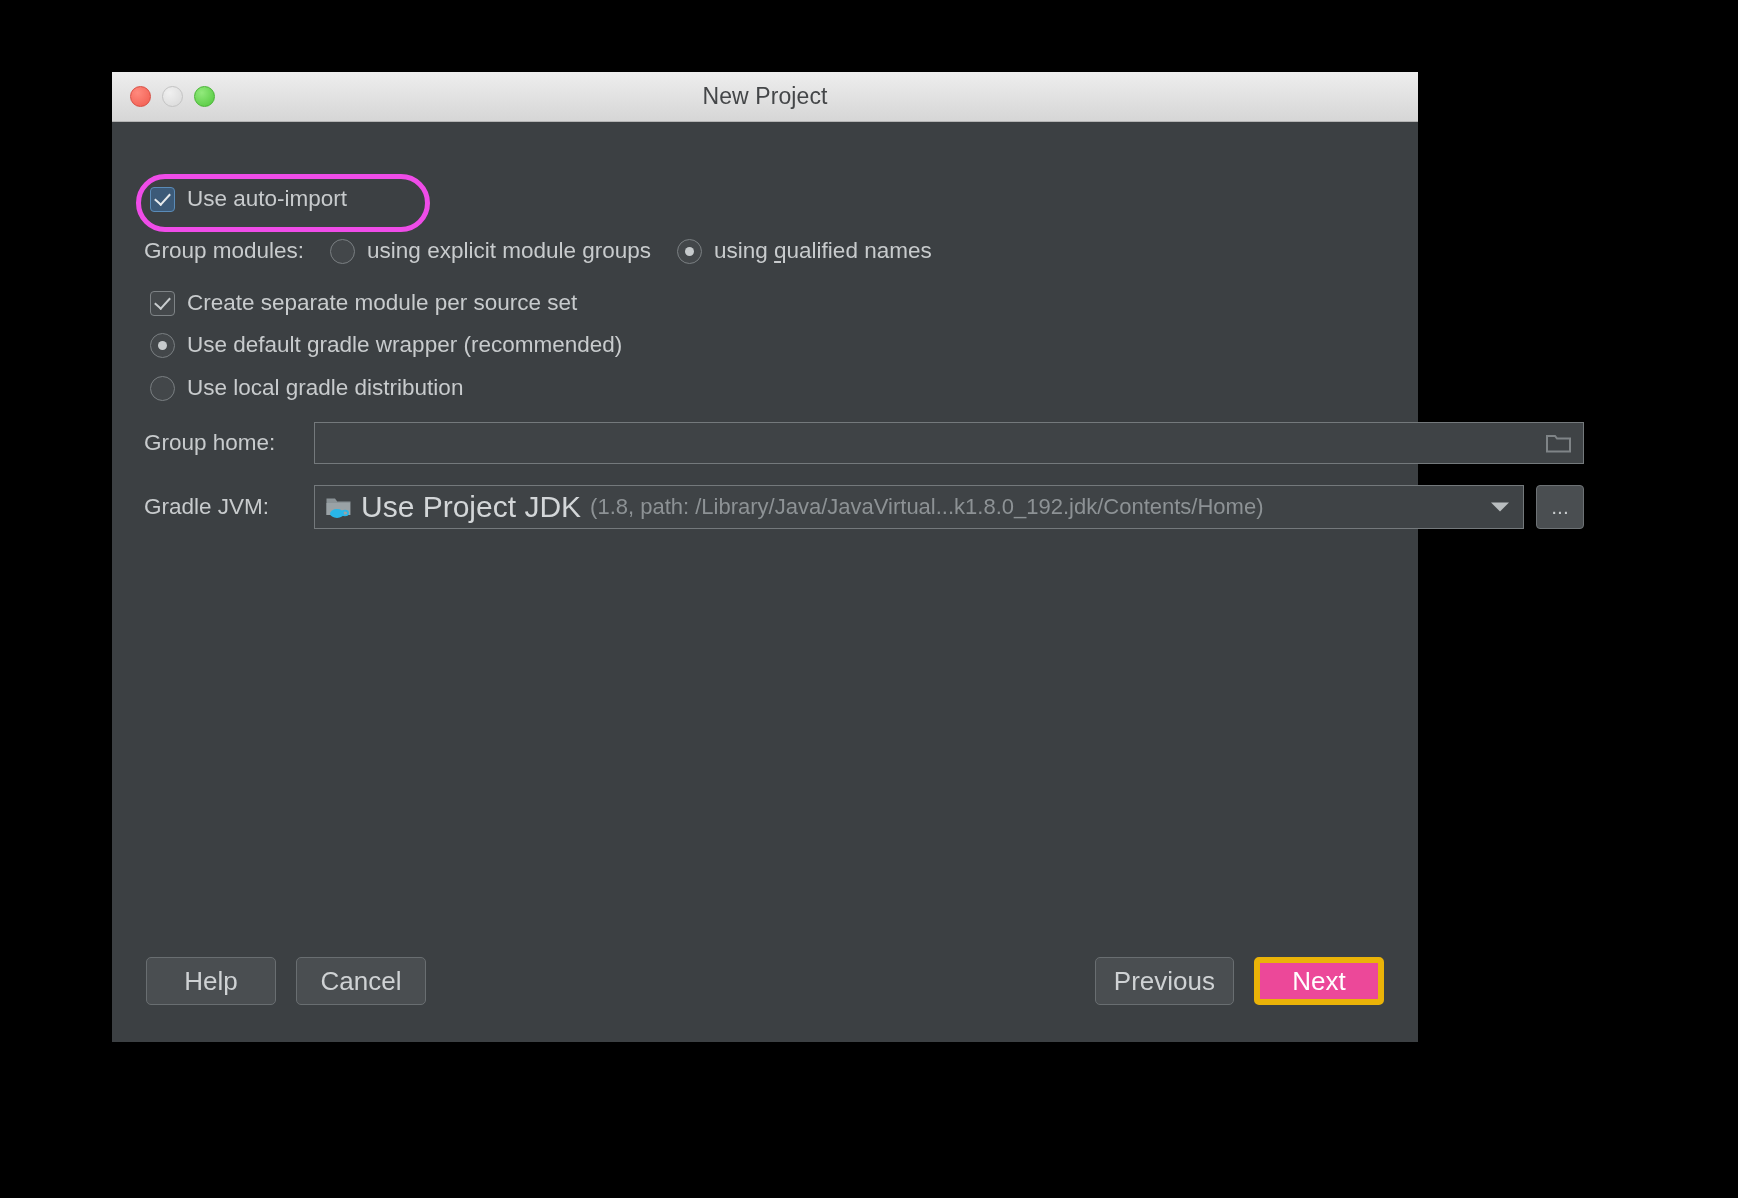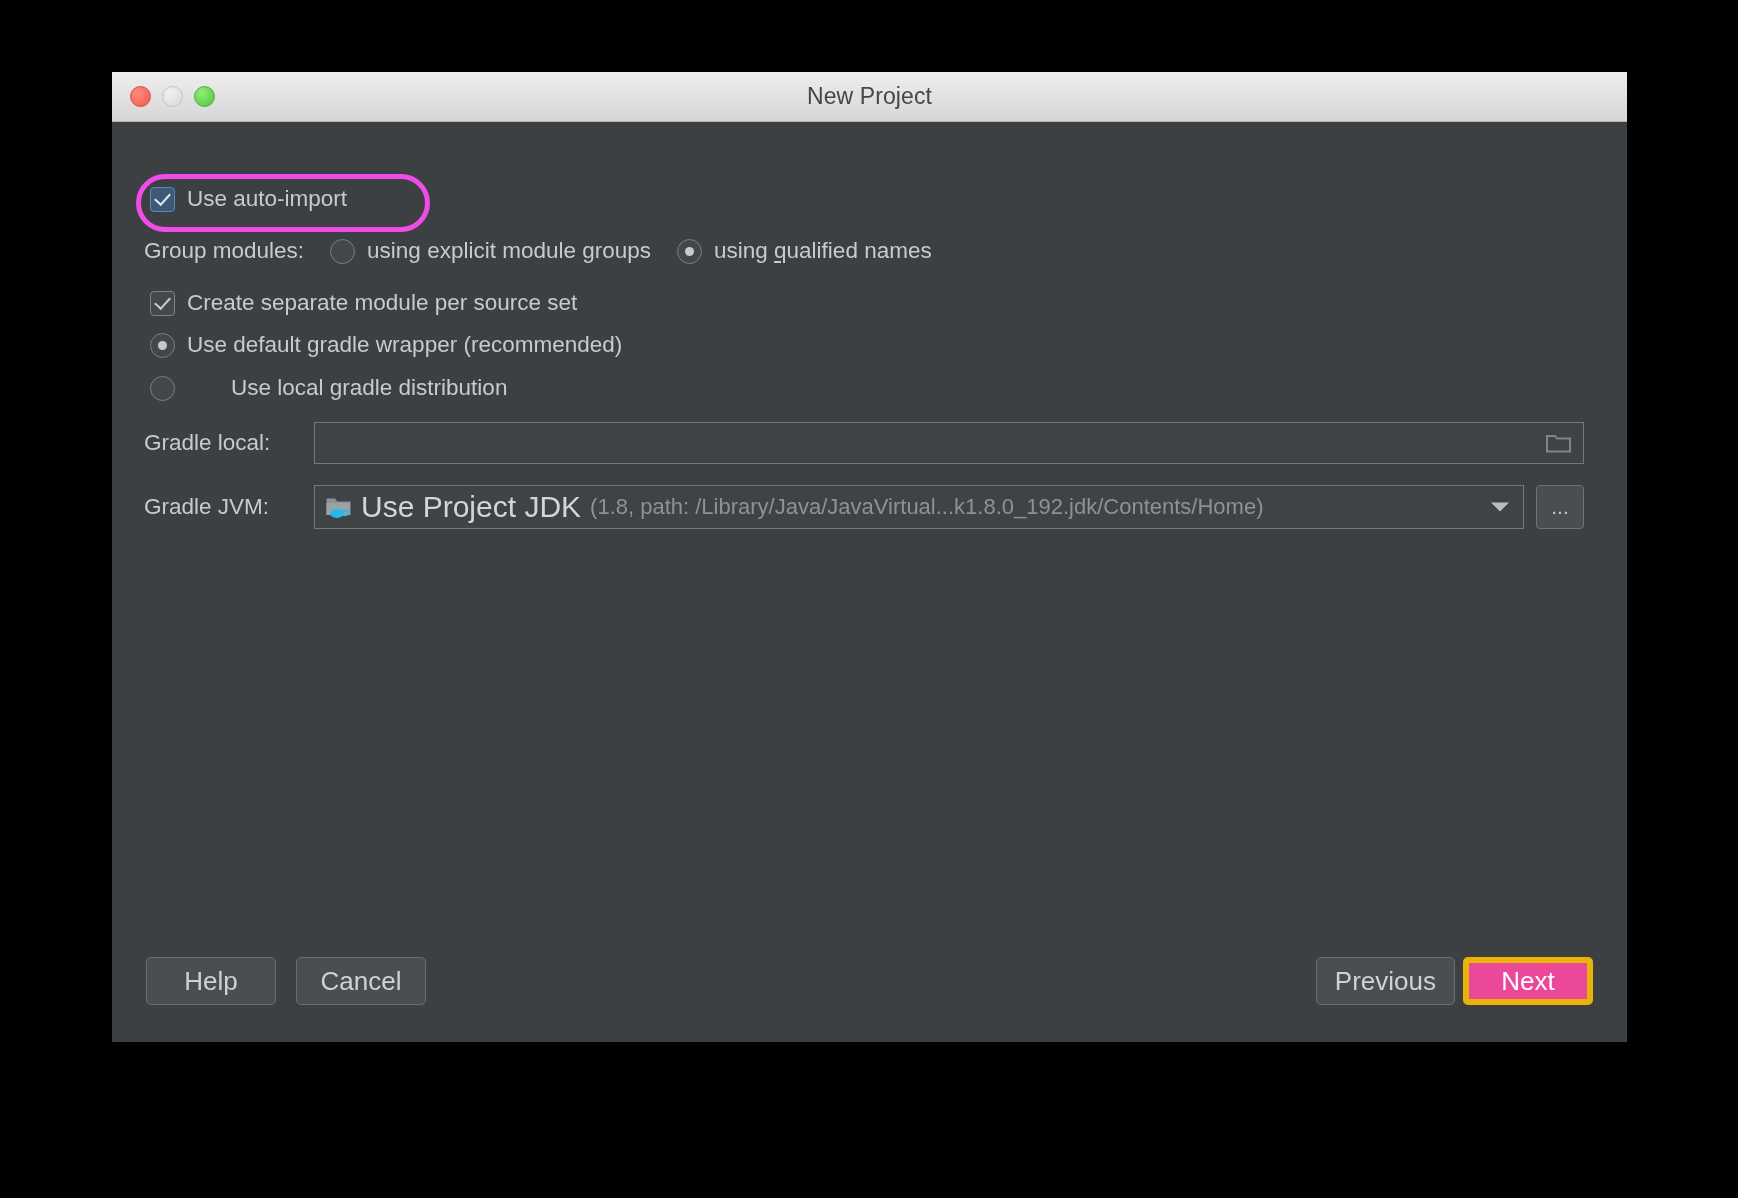--- a/index.html
+++ b/index.html
@@ -14,21 +14,21 @@
   #screen {
     position: relative;
     width: 1738px; height: 1198px;
     background: #000000;
   }
 
   
   .window {
     position: absolute;
     left: 112px; top: 72px;
-    width: 1515px; height: 970px;
+    width: 1306px; height: 970px;
     background: #3c4043;
     box-shadow: 0 10px 40px rgba(0,0,0,0.65);
   }
 
   
   .titlebar {
     position: relative;
     height: 50px;
     background: linear-gradient(to bottom, #eeeeee 0%, #e2e2e2 50%, #d6d6d6 100%);
     border-bottom: 1px solid #b4b4b4;
@@ -205,21 +205,21 @@
     display: flex; align-items: center; justify-content: center;
     cursor: pointer;
     padding: 0 18px;
   }
   .btn.primary {
     background: #ec4899;
     border: 6px solid #eab308;
     color: #ffffff;
   }
   .footer-left  { position: absolute; left: 34px; bottom: 36px; display: flex; gap: 20px; }
-  .footer-right { position: absolute; right: 34px; bottom: 36px; display: flex; gap: 8px; }
+  .footer-right { position: absolute; right: 34px; bottom: 36px; display: flex; gap: 20px; }
 </style>
 </head>
 <body>
 
 <div id="screen">
 
   <div class="window">
 
     <div class="titlebar">
       <div class="traffic">
@@ -264,27 +264,27 @@
         <span class="lbl">Use default gradle wrapper (recommended)</span>
       </div>
 
       <div class="row" style="left:38px; top:168px;">
         <span class="cb checked-gray">
           <span class="tick"></span>
         </span>
         <span class="lbl">Create separate module per source set</span>
       </div>
 
-      <div class="row" style="left:38px; top:253px;gap:44px;">
+      <div class="row" style="left:38px; top:253px;">
         <span class="rb"></span>
         <span class="lbl">Use local gradle distribution</span>
       </div>
 
       <div style="position:absolute; left:32px; top:300px; width:1440px; display:flex; align-items:center;">
-        <span class="flabel" style="width:170px;">Gradle local:</span>
+        <span class="flabel" style="width:170px;">Group home:</span>
         <div style="position:relative; flex:1;">
           <div class="textfield" placeholder=""></div>
           <span class="folder-btn">
             <svg width="26" height="22" viewBox="0 0 26 22">
               <path d="M1 4 h8 l2 2.6 h13 v13 H1 Z" fill="none" stroke="#7f8487" stroke-width="2"></path>
             </svg>
           </span>
         </div>
       </div>
 

